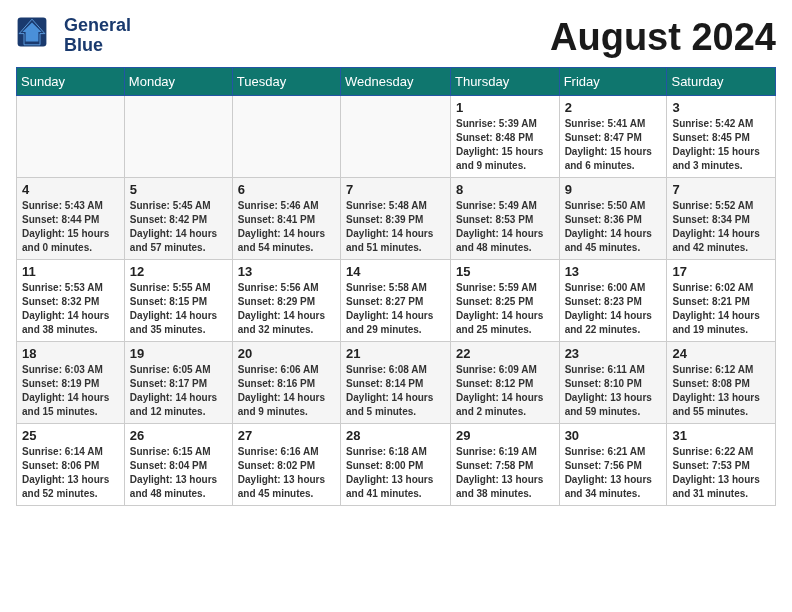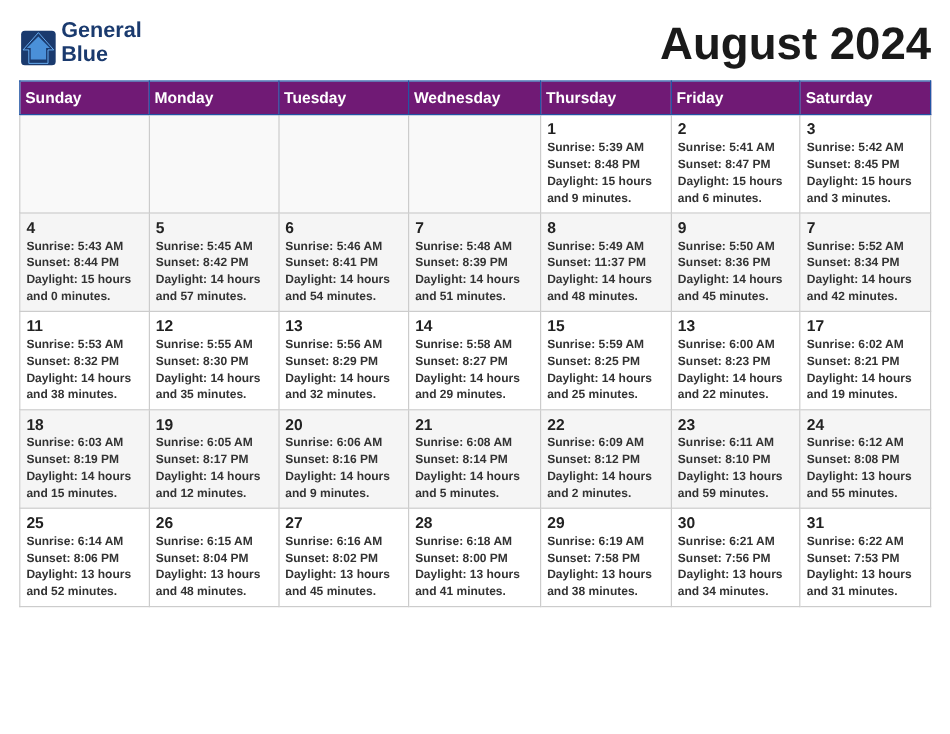--- a/index.html
+++ b/index.html
@@ -11,22 +11,22 @@
       padding: 16px;
     }
     .header {
       display: flex;
       align-items: flex-start;
       justify-content: space-between;
       margin-bottom: 8px;
     }
     .logo {
       display: flex;
-      align-items: flex-end;
-      gap: 3px;
+      align-items: flex-start;
+      gap: 16px;
     }
     .logo-text {
       font-size: 18px;
       font-weight: bold;
       color: #1a3a6e;
       line-height: 1.1;
     }
     .logo-text span {
       color: #1a3a6e;
     }
@@ -45,24 +45,24 @@
     .cal-subtitle {
       font-size: 16px;
       color: #333;
     }
     table {
       width: 100%;
       border-collapse: collapse;
       margin-top: 8px;
     }
     thead tr th {
-      background: #701a75;
+      background: #0f766e;
       color: #fff;
       font-size: 13px;
-      font-weight: bold;
+      font-weight: normal;
       padding: 6px 4px;
       text-align: left;
       border: 1px solid #2255a4;
     }
     tbody tr td {
       vertical-align: top;
       border: 1px solid #ccc;
       padding: 4px 5px;
       font-size: 10.5px;
       color: #222;
@@ -175,21 +175,21 @@
         <td>
           <span class="day-num">7</span>
           <div class="day-info">Sunrise: 5:48 AM
 Sunset: 8:39 PM
 Daylight: 14 hours
 and 51 minutes.</div>
         </td>
         <td>
           <span class="day-num">8</span>
           <div class="day-info">Sunrise: 5:49 AM
-Sunset: 11:37 PM
+Sunset: 8:53 PM
 Daylight: 14 hours
 and 48 minutes.</div>
         </td>
         <td>
           <span class="day-num">9</span>
           <div class="day-info">Sunrise: 5:50 AM
 Sunset: 8:36 PM
 Daylight: 14 hours
 and 45 minutes.</div>
         </td>
@@ -205,21 +205,21 @@
         <td>
           <span class="day-num">11</span>
           <div class="day-info">Sunrise: 5:53 AM
 Sunset: 8:32 PM
 Daylight: 14 hours
 and 38 minutes.</div>
         </td>
         <td>
           <span class="day-num">12</span>
           <div class="day-info">Sunrise: 5:55 AM
-Sunset: 8:30 PM
+Sunset: 8:15 PM
 Daylight: 14 hours
 and 35 minutes.</div>
         </td>
         <td>
           <span class="day-num">13</span>
           <div class="day-info">Sunrise: 5:56 AM
 Sunset: 8:29 PM
 Daylight: 14 hours
 and 32 minutes.</div>
         </td>

